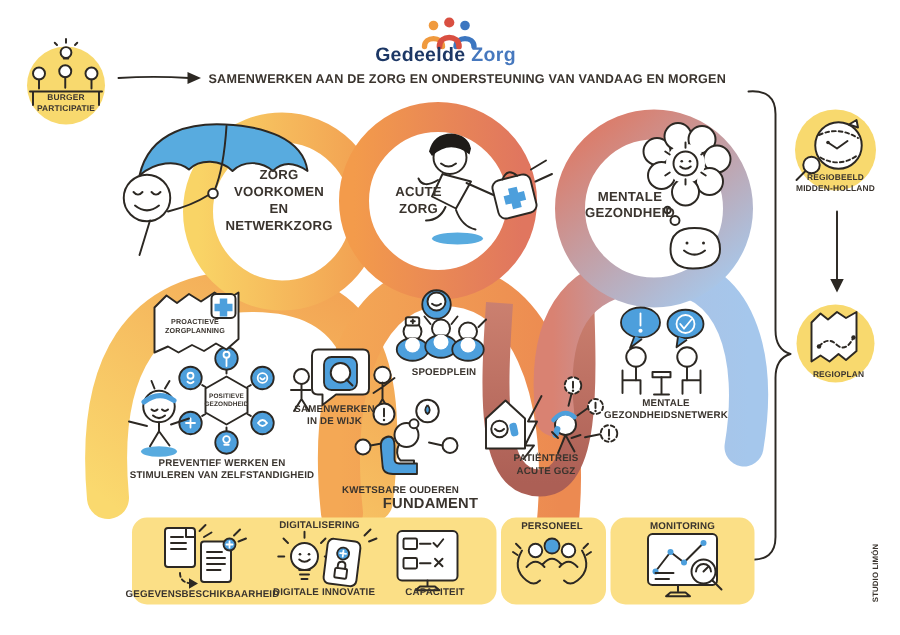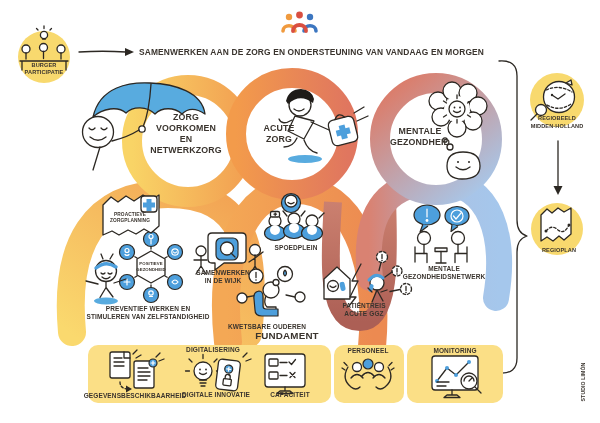--- a/index.html
+++ b/index.html
@@ -372,20 +372,21 @@
     <g>
       <circle cx="469" cy="381" r="8" class="dw" stroke-width="1.4"></circle>
       <path d="M 464,381 a 5,5 0 0 1 10,0" class="d" stroke-width="1.1"></path>
       <path d="M 469,381 l 3,-3" class="d" stroke-width="1.2"></path>
       <path d="M 475,387 l 6,6" class="d" stroke-width="2.4"></path>
     </g>
   </g>
 </svg>
 
 <div class="lbl" style="left:300px;top:53px;width:460px;transform:translate(-50%,-50%) scale(0.7);white-space:nowrap;">SAMENWERKEN AAN DE ZORG EN ONDERSTEUNING VAN VANDAAG EN MORGEN</div>
+<div class="lbl" style="left:297px;top:37px;font-size:13px;transform:translate(-50%,-50%);white-space:nowrap;"><span style="color:#1C3765">Gedeelde</span><span style="color:#4678BE;margin-left:4px;">Zorg</span></div>
 <div class="lbl" style="left:44px;top:69px;width:100px;transform:translate(-50%,-50%) scale(0.467);">BURGER
 PARTICIPATIE</div>
 <div class="lbl" style="left:186px;top:134px;width:110px;transform:translate(-50%,-50%) scale(0.733);">ZORG
 VOORKOMEN
 EN
 NETWERKZORG</div>
 <div class="lbl" style="left:279px;top:134px;width:80px;transform:translate(-50%,-50%) scale(0.733);">ACUTE
 ZORG</div>
 <div class="lbl" style="left:420px;top:137px;width:110px;transform:translate(-50%,-50%) scale(0.733);">MENTALE
 GEZONDHEID</div>

